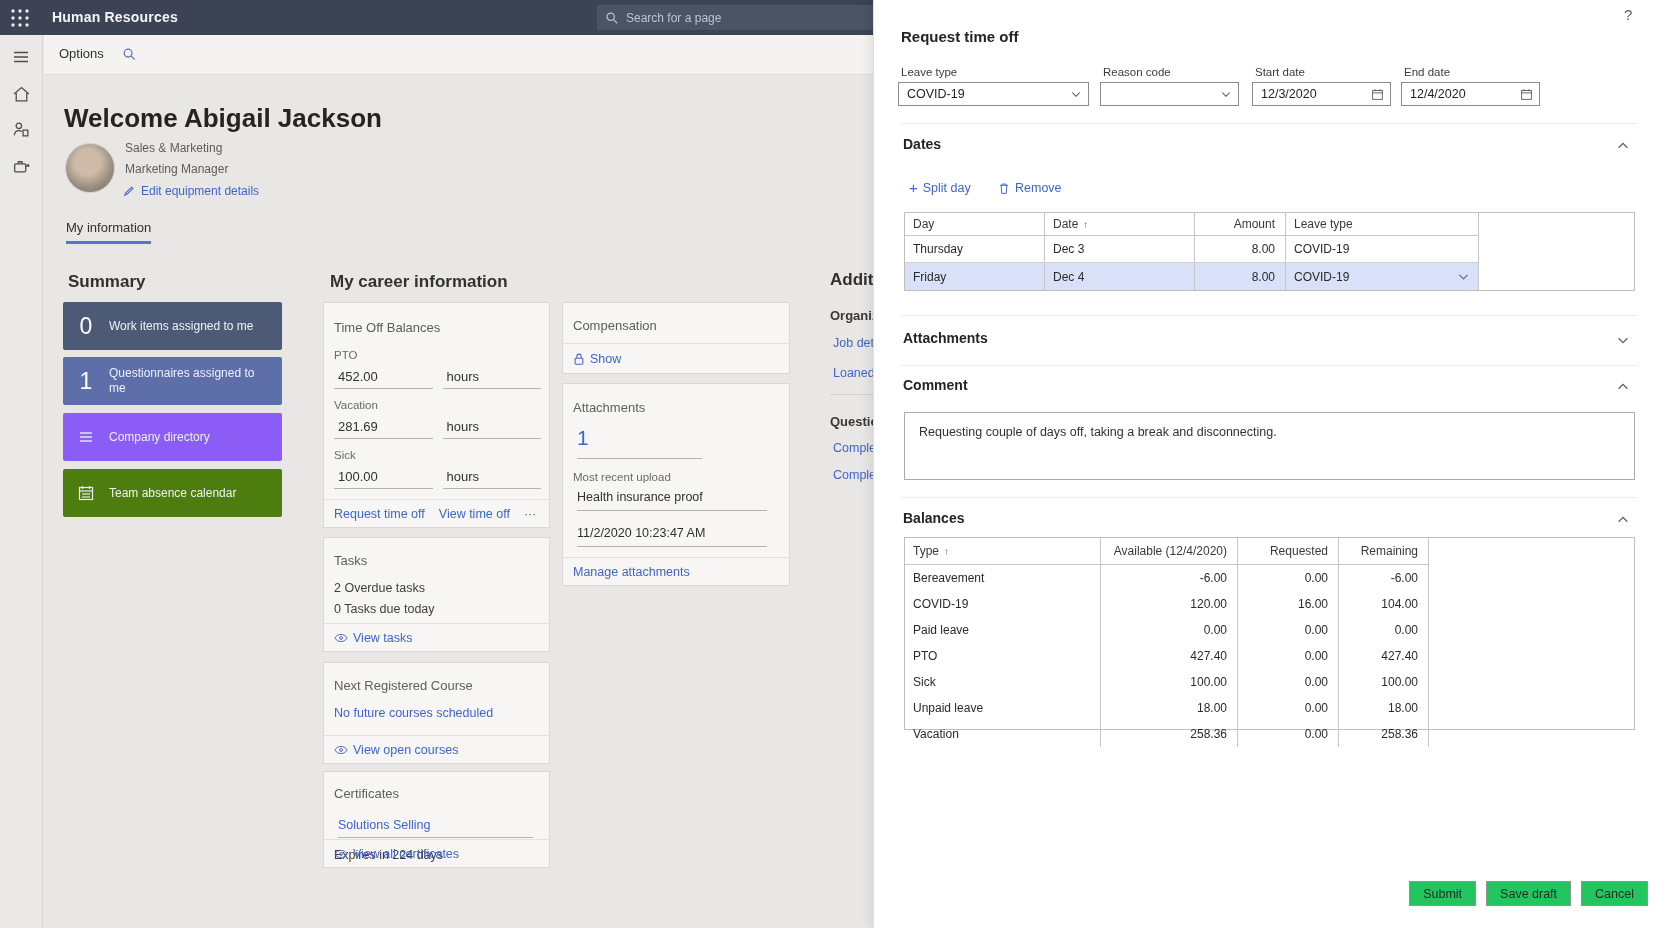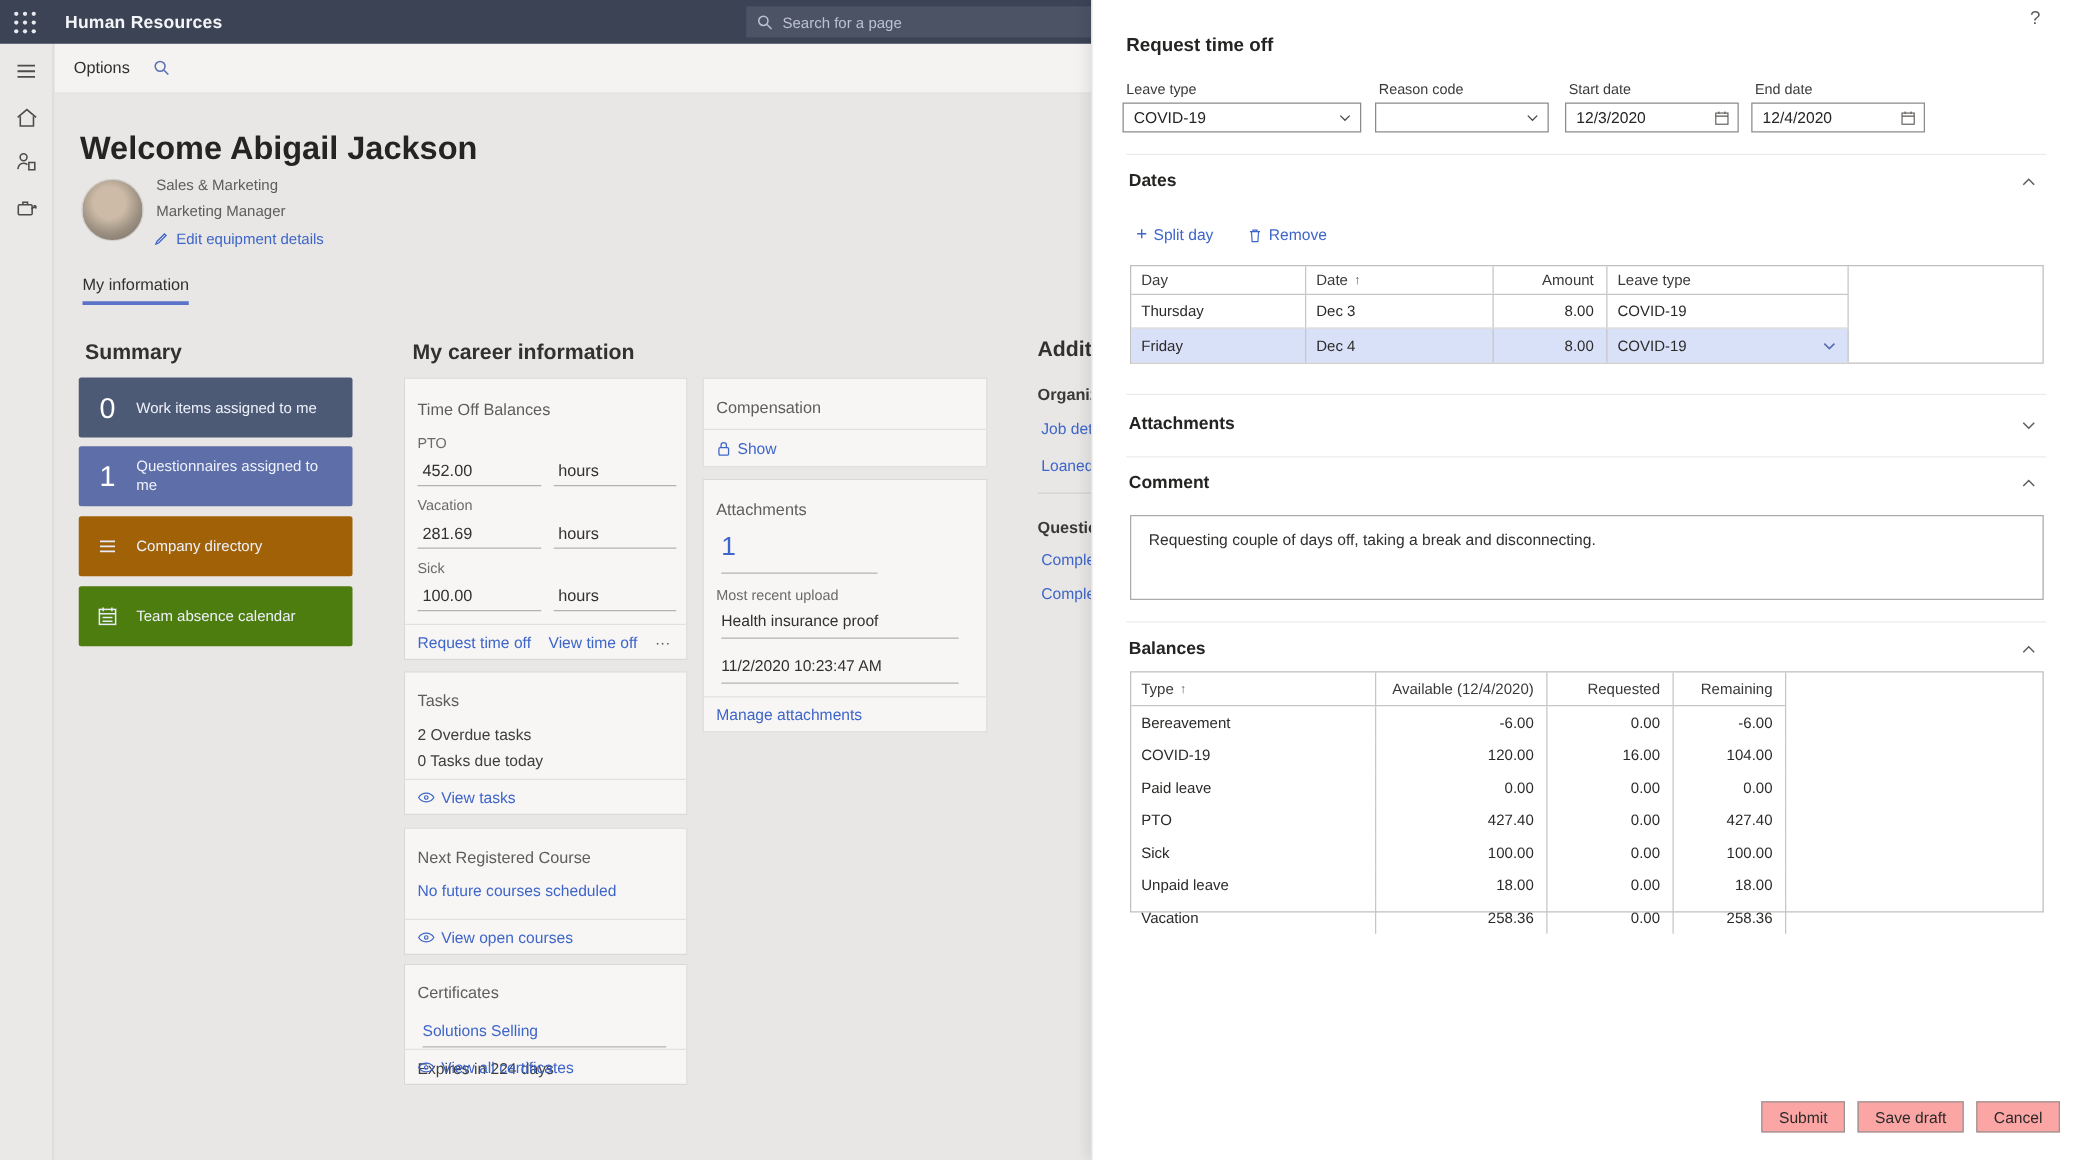--- a/index.html
+++ b/index.html
@@ -71,21 +71,21 @@
   .ptable{border:1px solid #c1bfbd;background:#fff;}
   .trow{display:grid;align-items:center;font-size:12px;color:#2b2a29;}
   .trow>span{height:100%;display:flex;align-items:center;padding:0 8px;border-right:1px solid #c8c6c4;}
   .trow>span.num{justify-content:flex-end;padding-right:10px;}
   .thead>span{color:#3a3938;}
   .sortarrow{font-size:10px;margin-left:5px;color:#5f5d5b;}
   .sel{background:#d9e1f8;}
 
   .comment-box{border:1px solid #adaba9;background:#fff;font-size:12.5px;color:#323130;padding:12px 14px;resize:none;outline:none;width:100%;height:100%;}
 
-  .btn{height:25px;border:1px solid #969391;background:#fca5a5;color:#2b2a29;font-size:12.5px;padding:0 13px;display:inline-flex;align-items:center;cursor:pointer;}
+  .btn{height:25px;border:1px solid #969391;background:#22c55e;color:#2b2a29;font-size:12.5px;padding:0 13px;display:inline-flex;align-items:center;cursor:pointer;}
 </style>
 </head>
 <body>
 
 <div class="stage">
 
   <div class="abs topbar">
     <div class="abs waffle">
       <svg width="20" height="20" viewBox="0 0 20 20">
           <g fill="currentColor">
@@ -168,21 +168,21 @@
 
   <div class="abs col-head" style="left:68px;top:272px;">Summary</div>
   <div class="abs tile" style="top:302px;background:#4d5a76;">
     <span class="num">0</span>
     <span class="tlabel">Work items assigned to me</span>
   </div>
   <div class="abs tile" style="top:357px;background:#5d6ea9;">
     <span class="num">1</span>
     <span class="tlabel">Questionnaires assigned to me</span>
   </div>
-  <div class="abs tile" style="top:413px;background:#a16207;">
+  <div class="abs tile" style="top:413px;background:#8b5cf6;">
     <span class="ticon">
       <svg width="18" height="18" viewBox="0 0 18 18" stroke="currentColor" stroke-width="1.4">
           <line x1="3" y1="5" x2="15" y2="5"></line>
           <line x1="3" y1="9" x2="15" y2="9"></line>
           <line x1="3" y1="13" x2="15" y2="13"></line>
         </svg>
     </span>
     <span class="tlabel">Company directory</span>
   </div>
   <div class="abs tile" style="top:469px;background:#4d7c0f;">

